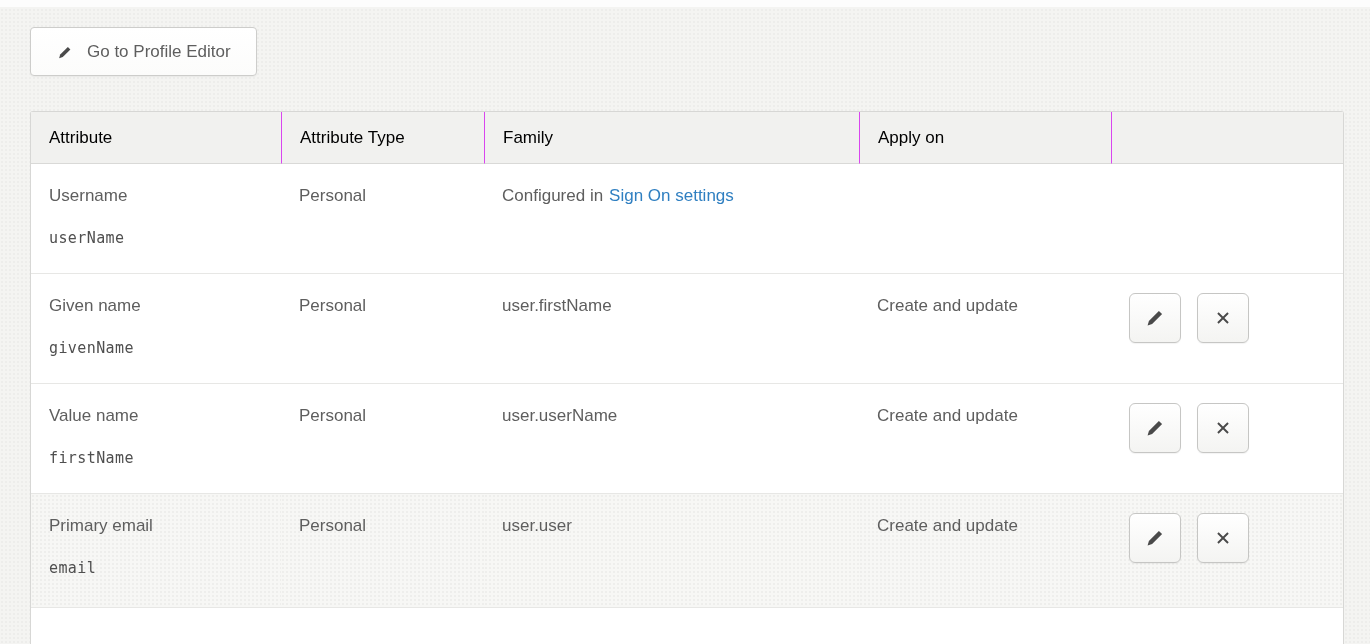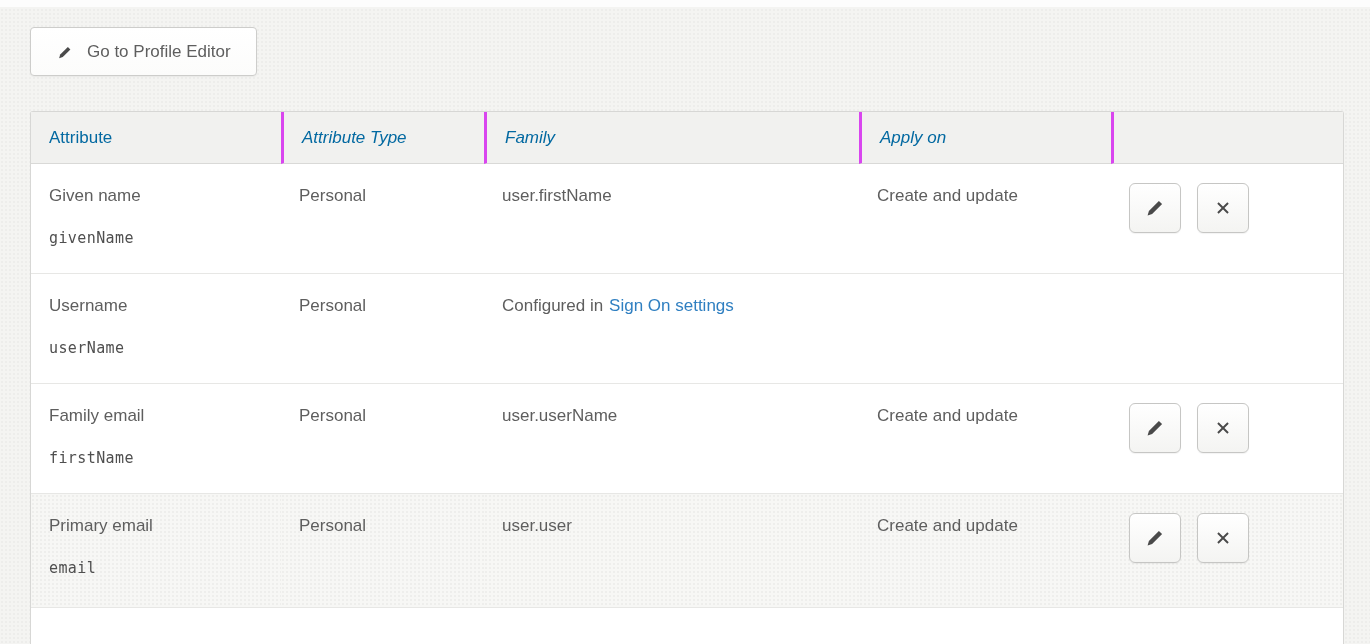--- a/index.html
+++ b/index.html
@@ -40,26 +40,26 @@
     border: 1px solid #d7d7d5;
     border-bottom: none;
     border-radius: 3px 3px 0 0;
   }
   thead th {
     height: 52px;
     background: #f1f1ef;
     text-align: left;
     font-weight: normal;
     font-size: 17px;
-    color: #0369a1;
+    color: #000000;
     padding: 0 16px 0 18px;
     border-bottom: 1px solid #d9d9d7;
     vertical-align: middle;
   }
-  thead th + th { border-left: 3px solid #d946ef; font-style: italic; }
+  thead th + th { border-left: 1px solid #d946ef; }
   tbody td {
     vertical-align: top;
     padding: 22px 16px 0 18px;
     font-size: 17px;
     color: #5e5e5e;
     border-bottom: 1px solid #e7e7e5;
   }
   tr.row-main { height: 110px; }
   tr.row-highlight { height: 114px; }
   tr.row-highlight td {
@@ -123,20 +123,33 @@
           <th>Attribute Type</th>
           <th>Family</th>
           <th>Apply on</th>
           <th></th>
         </tr>
       </thead>
       <tbody>
 
         <tr class="row-main">
           <td>
+            <div class="attr-label">Username</div>
+            <div class="attr-name">userName</div>
+          </td>
+          <td>Personal</td>
+          <td>
+            <span>Configured in</span><a class="value-link">Sign On settings</a>
+          </td>
+          <td></td>
+          <td class="actions-cell"></td>
+        </tr>
+
+        <tr class="row-main">
+          <td>
             <div class="attr-label">Given name</div>
             <div class="attr-name">givenName</div>
           </td>
           <td>Personal</td>
           <td>user.firstName</td>
           <td>Create and update</td>
           <td class="actions-cell">
             <div class="action-buttons">
               <button class="icon-btn">
                 <span>
@@ -151,34 +164,21 @@
                     <path d="M6.5 6.5 L17.5 17.5 M17.5 6.5 L6.5 17.5" stroke="#4a4a4a" stroke-width="2.1" fill="none"></path>
                   </svg>
                 </span>
               </button>
             </div>
           </td>
         </tr>
 
         <tr class="row-main">
           <td>
-            <div class="attr-label">Username</div>
-            <div class="attr-name">userName</div>
-          </td>
-          <td>Personal</td>
-          <td>
-            <span>Configured in</span><a class="value-link">Sign On settings</a>
-          </td>
-          <td></td>
-          <td class="actions-cell"></td>
-        </tr>
-
-        <tr class="row-main">
-          <td>
-            <div class="attr-label">Family email</div>
+            <div class="attr-label">Value name</div>
             <div class="attr-name">firstName</div>
           </td>
           <td>Personal</td>
           <td>user.userName</td>
           <td>Create and update</td>
           <td class="actions-cell">
             <div class="action-buttons">
               <button class="icon-btn">
                 <span>
                   <svg width="24" height="24" viewBox="0 0 24 24">

